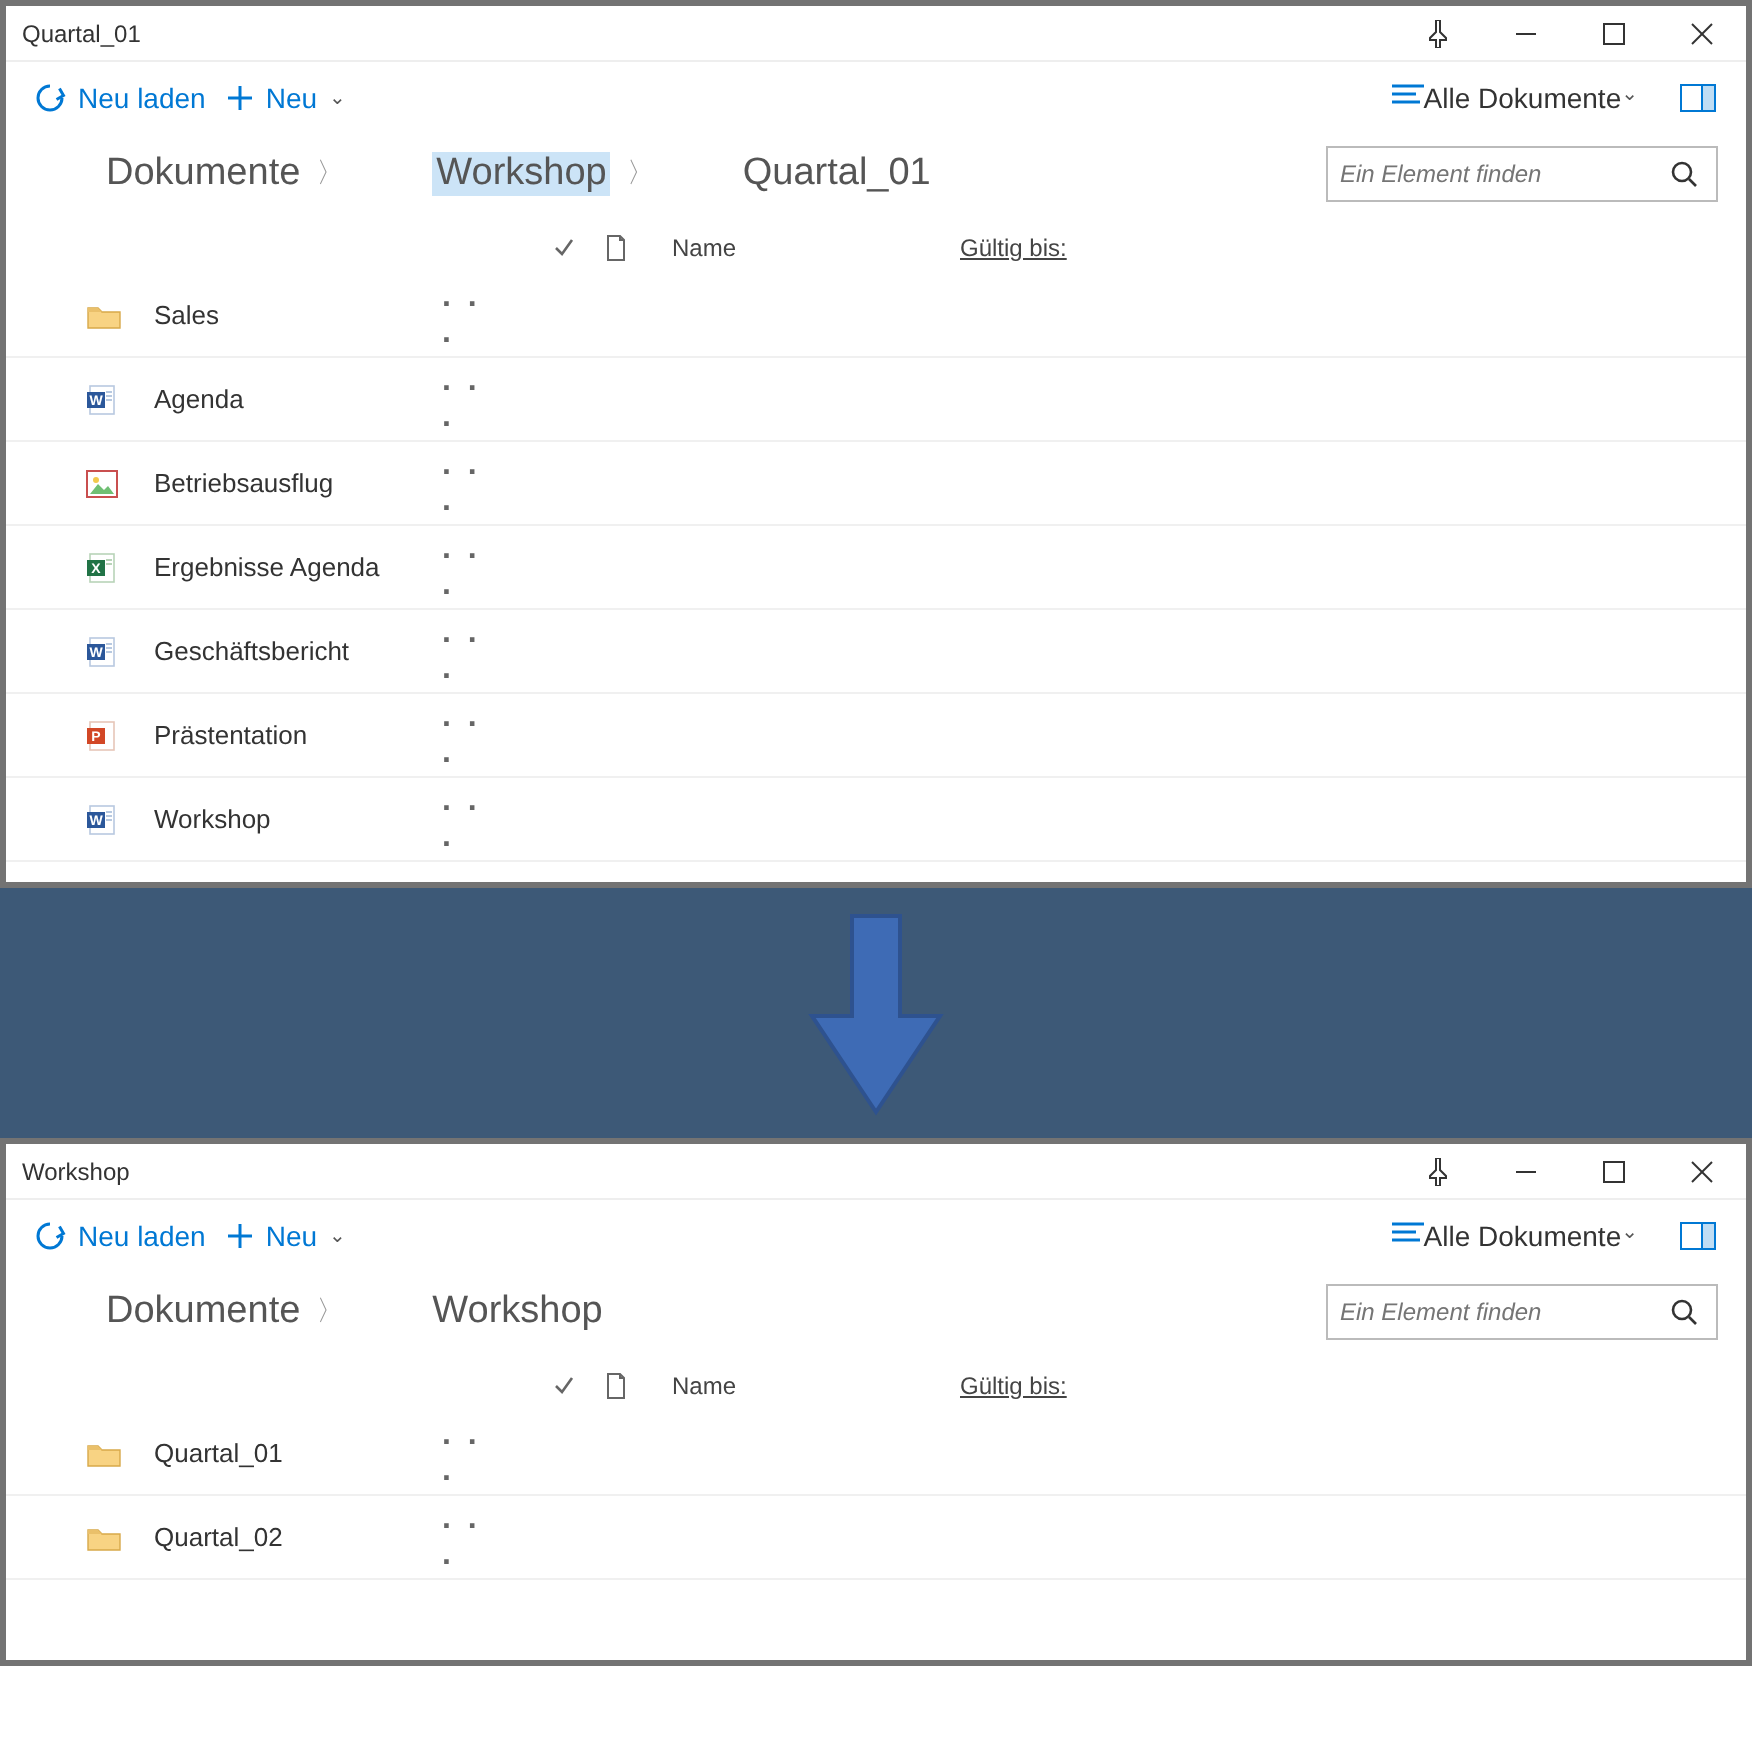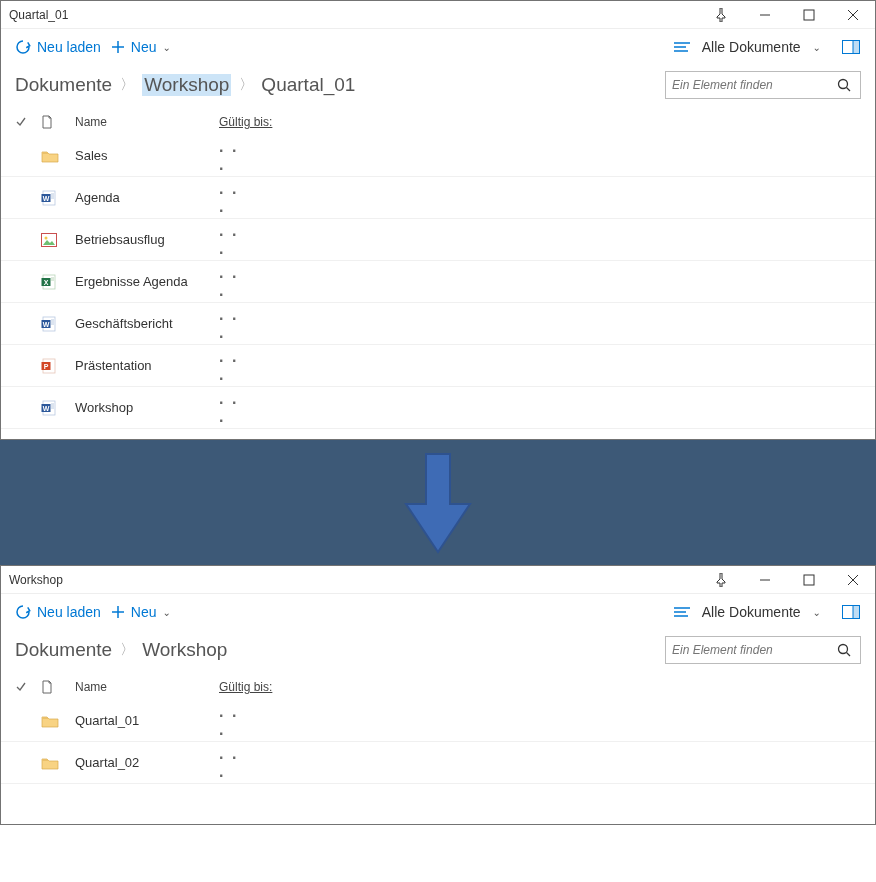--- a/index.html
+++ b/index.html
@@ -4,21 +4,21 @@
 <style>
   * { box-sizing: border-box; margin: 0; padding: 0; }
   body {
     font-family: "Segoe UI", Arial, sans-serif;
     font-size: 13px;
     color: #333;
     background: #fff;
     width: 876px;
   }
   .window {
-    border: 1px solid #737373;
+    border: 3px solid #737373;
     background: #fff;
     position: relative;
   }
   .titlebar {
     display: flex;
     align-items: center;
     height: 28px;
     padding: 0 0 0 8px;
     border-bottom: 1px solid #eee;
   }
@@ -52,22 +52,21 @@
     align-items: center;
     gap: 6px;
     color: #0078d4;
     font-size: 14px;
     cursor: pointer;
     text-align: right;
   }
   .spacer { flex: 1; }
   .view-dropdown {
     display: flex;
-    align-items: center;
-    gap: 12px;
+    gap: 0;
     color: #333;
     font-size: 14px;
     cursor: pointer;
   }
   .panel-icon {
     width: 20px;
     height: 16px;
     display:flex;
     align-items:center;
     justify-content:center;
@@ -80,21 +79,21 @@
     gap: 8px;
   }
   .breadcrumb {
     display: flex;
     align-items: center;
     gap: 8px;
     font-size: 19px;
     color: #555;
     flex: 1;
   }
-  .breadcrumb .crumb { cursor: pointer; }
+  .breadcrumb .crumb { cursor: pointer; margin-left: 36px; }
   .breadcrumb .crumb.selected { background: #cce4f7; padding: 0 2px; }
   .breadcrumb .sep { color: #999; font-size: 14px; }
   .searchbox {
     display: flex;
     align-items: center;
     border: 1px solid #bbb;
     width: 196px;
     height: 28px;
     padding: 0 6px;
   }
@@ -113,20 +112,21 @@
     align-items:center;
     justify-content:center;
     cursor:pointer;
   }
   .col-headers {
     display: flex;
     align-items: center;
     padding: 6px 14px;
     font-size: 12px;
     color: #444;
+    justify-content: center;
   }
   .col-check { width: 26px; }
   .col-type { width: 34px; }
   .col-name { width: 144px; cursor:pointer; }
   .col-valid { width: 120px; cursor:pointer;text-decoration:underline; }
   .file-list { }
   .file-row {
     display: flex;
     align-items: center;
     padding: 0 14px;

